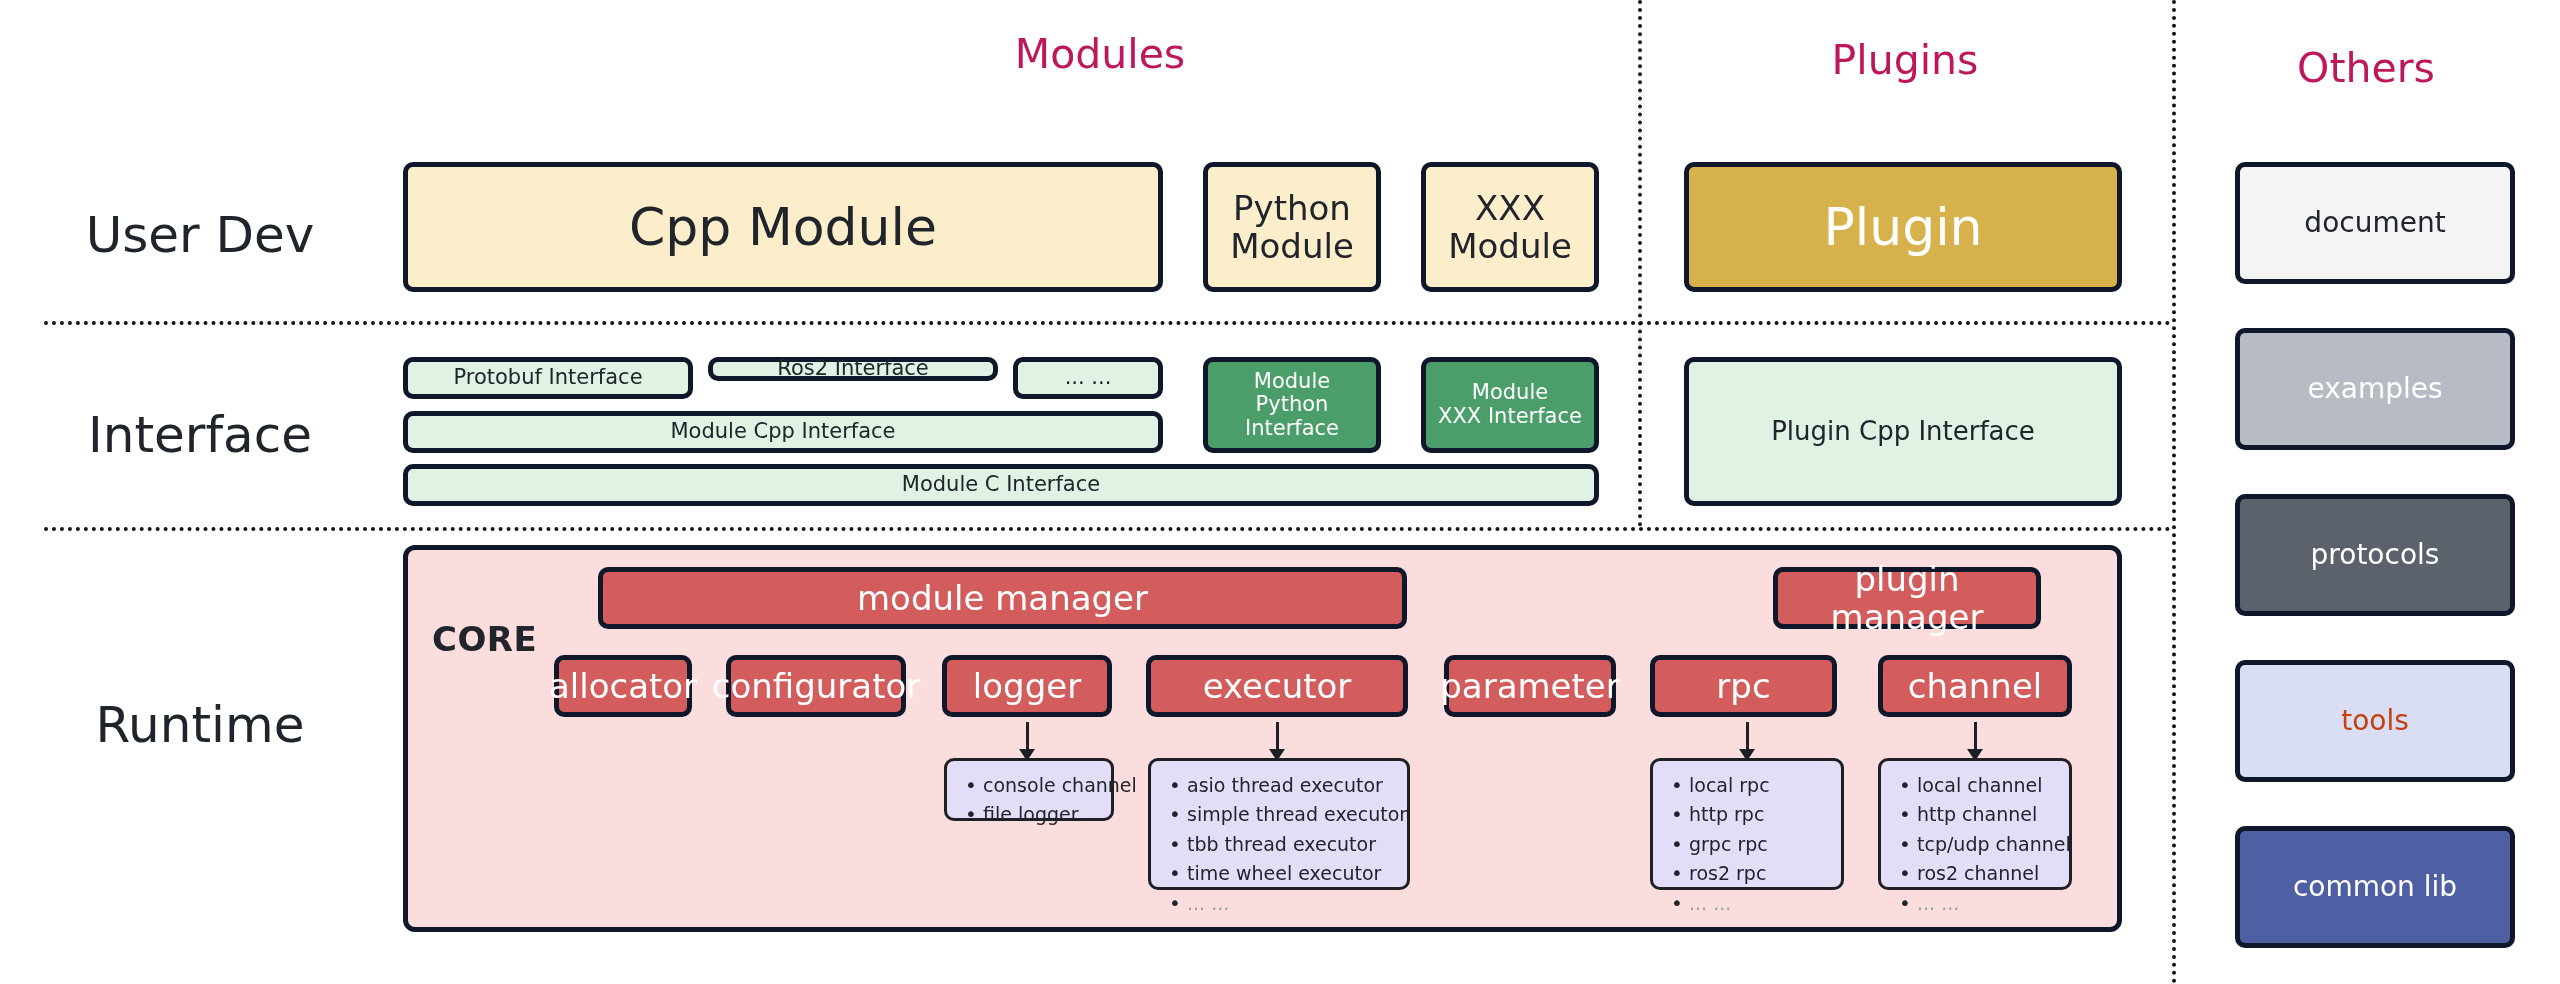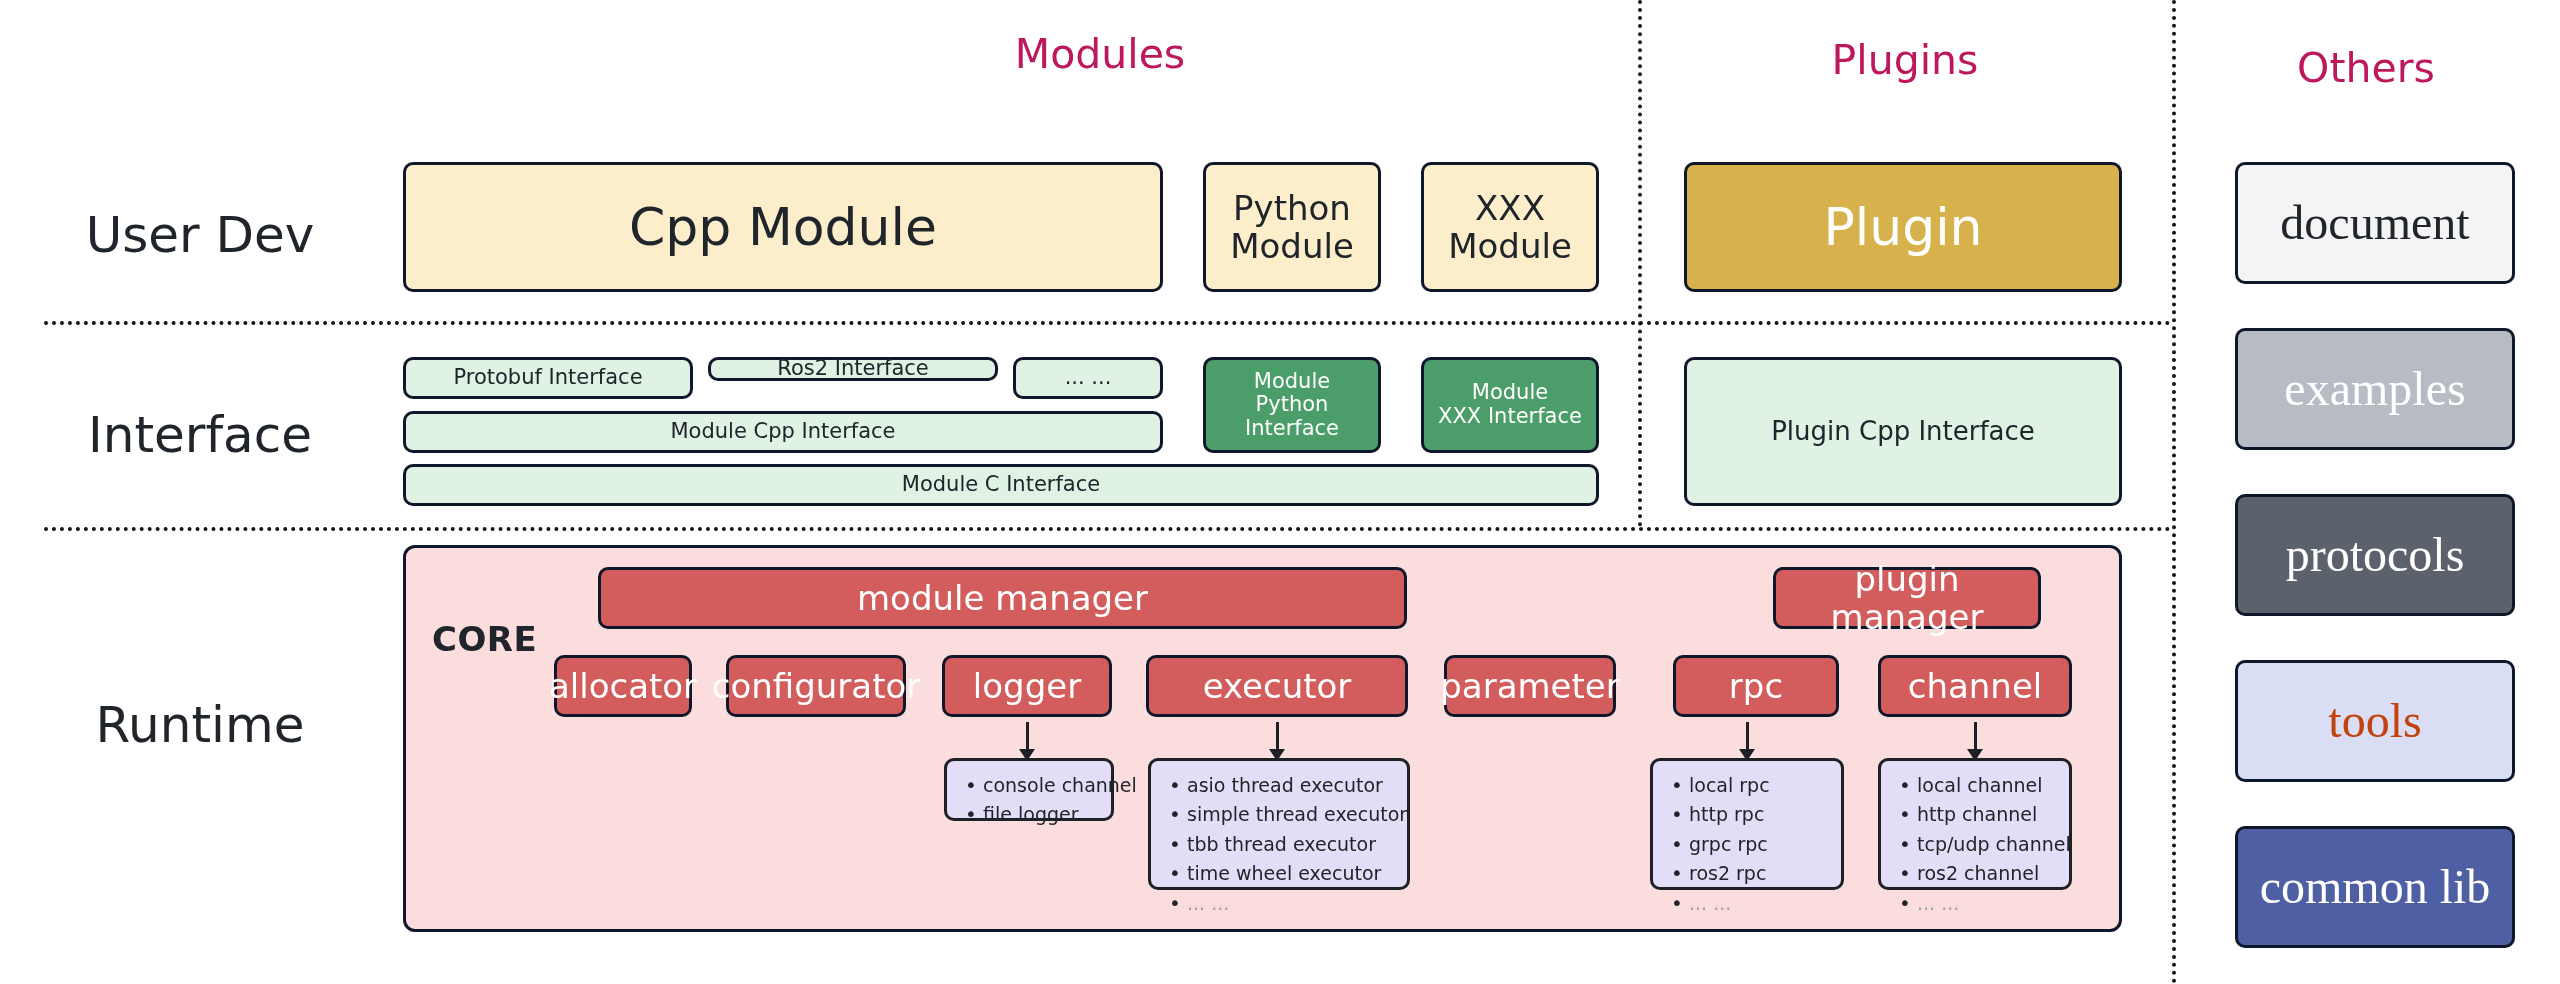--- a/index.html
+++ b/index.html
@@ -16,21 +16,21 @@
     width: 2560px;
     height: 984px;
     background: #ffffff;
     overflow: hidden;
   }
 
   
   .node {
     position: absolute;
     box-sizing: border-box;
-    border: 3px solid #0f172a;
+    border: 5px solid #0f172a;
     border-radius: 10px;
     display: flex;
     align-items: center;
     justify-content: center;
     text-align: center;
     line-height: 1.12;
     white-space: pre-line;
   }
   .lbl {
     position: absolute;
@@ -82,21 +82,21 @@
   .darkgrey{ background: #5c626c; color: #ffffff; }
   .bluelt  { background: #dadef5; color: #c2410c; }
   .bluedk  { background: #4f5fa3; color: #ffffff; }
 
   
   .t-big   { font-size: 52px; }
   .t-mid   { font-size: 34px; }
   .t-sm    { font-size: 26px; }
   .t-xs    { font-size: 21px; }
   .t-core  { font-size: 34px; font-weight: 700; letter-spacing: 0.5px; }
-  .t-others{ font-size: 48px; font-family: Liberation Serif, serif; }
+  .t-others{ font-size: 28px; }
 
   
   .bullets {
     position: absolute;
     box-sizing: border-box;
     border: 3px solid #1d2025;
     border-radius: 10px;
     background: #e4ddf7;
     padding: 10px 10px 10px 14px;
     display: flex;
@@ -199,21 +199,21 @@
   <div class="node red t-mid" style="left:554px; top:655px; width:138px; height:62px;">allocator</div>
 
   <div class="node red t-mid" style="left:726px; top:655px; width:180px; height:62px;">configurator</div>
 
   <div class="node red t-mid" style="left:942px; top:655px; width:170px; height:62px;text-align:right;">logger</div>
 
   <div class="node red t-mid" style="left:1146px; top:655px; width:262px; height:62px;">executor</div>
 
   <div class="node red t-mid" style="left:1444px; top:655px; width:172px; height:62px;">parameter</div>
 
-  <div class="node red t-mid" style="left:1650px; top:655px; width:166px; height:62px;margin-left:23px;">rpc</div>
+  <div class="node red t-mid" style="left:1650px; top:655px; width:187px; height:62px;">rpc</div>
 
   <div class="node red t-mid" style="left:1878px; top:655px; width:194px; height:62px;">channel</div>
 
   <div class="arrow" style="left:1026px; top:722px; height:28px;"></div>
   <div class="arrow" style="left:1276px; top:722px; height:28px;"></div>
   <div class="arrow" style="left:1746px; top:722px; height:28px;"></div>
   <div class="arrow" style="left:1974px; top:722px; height:28px;"></div>
 
   <div class="bullets" style="left:944px; top:758px; width:170px; height:63px;">
     <ul>

